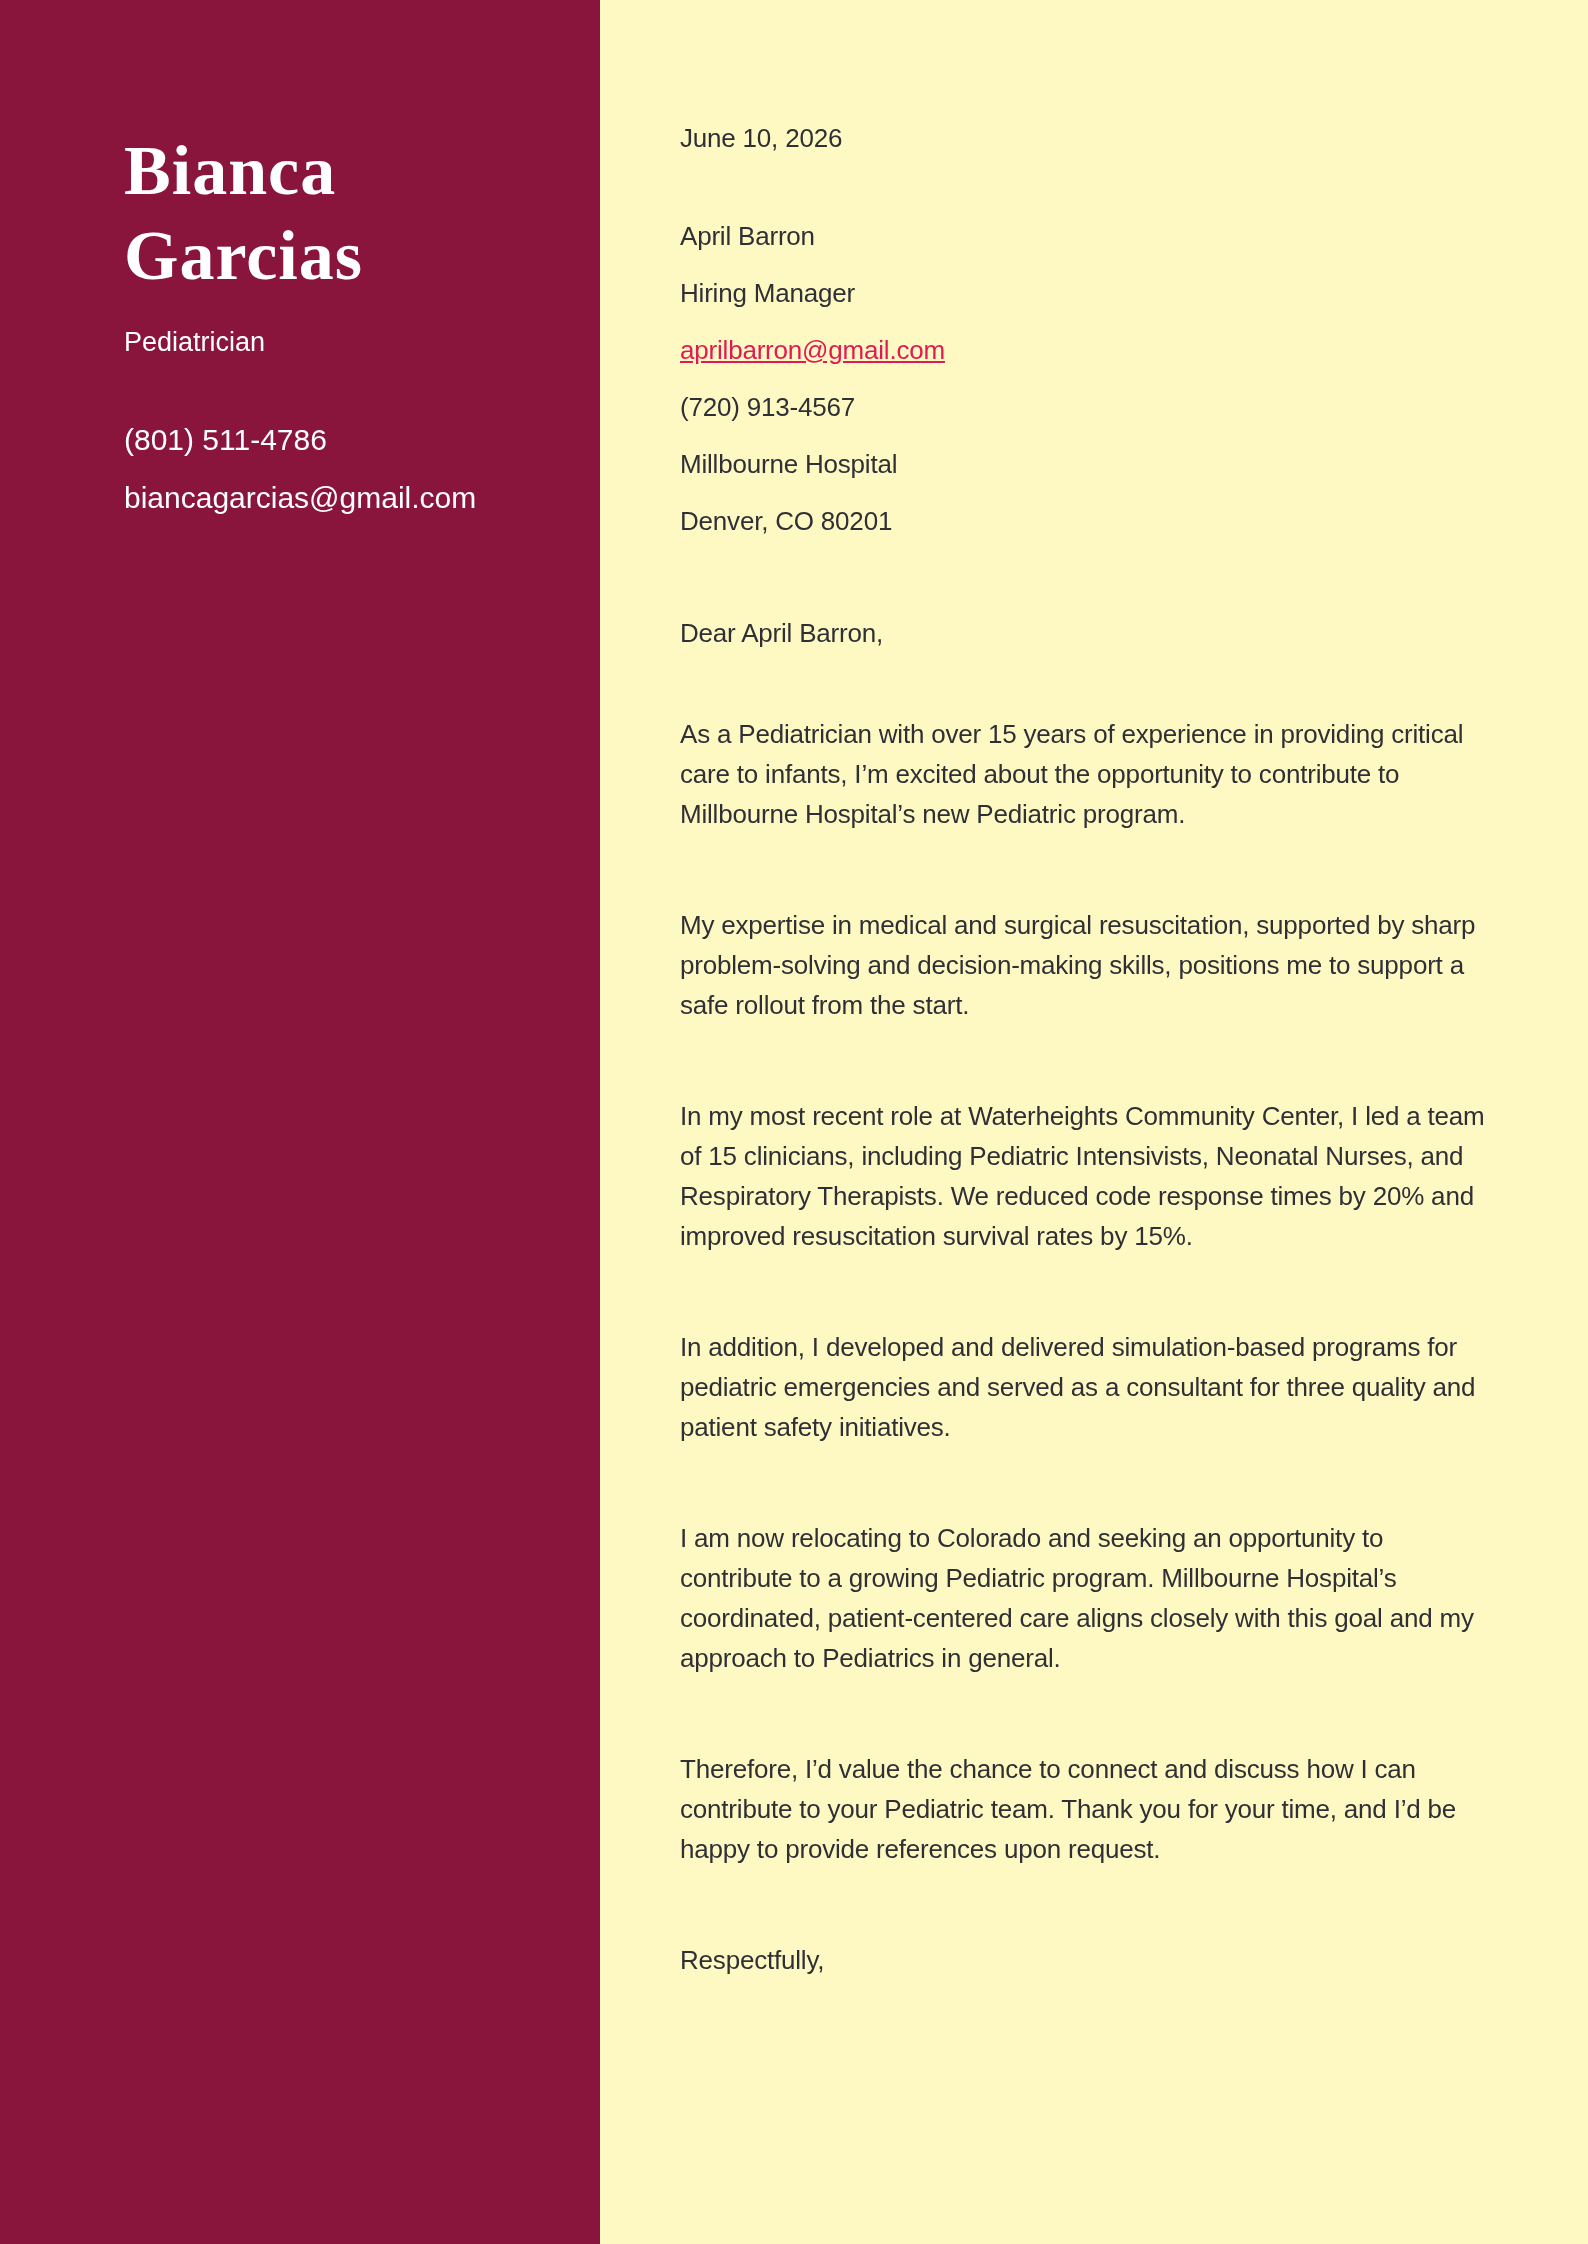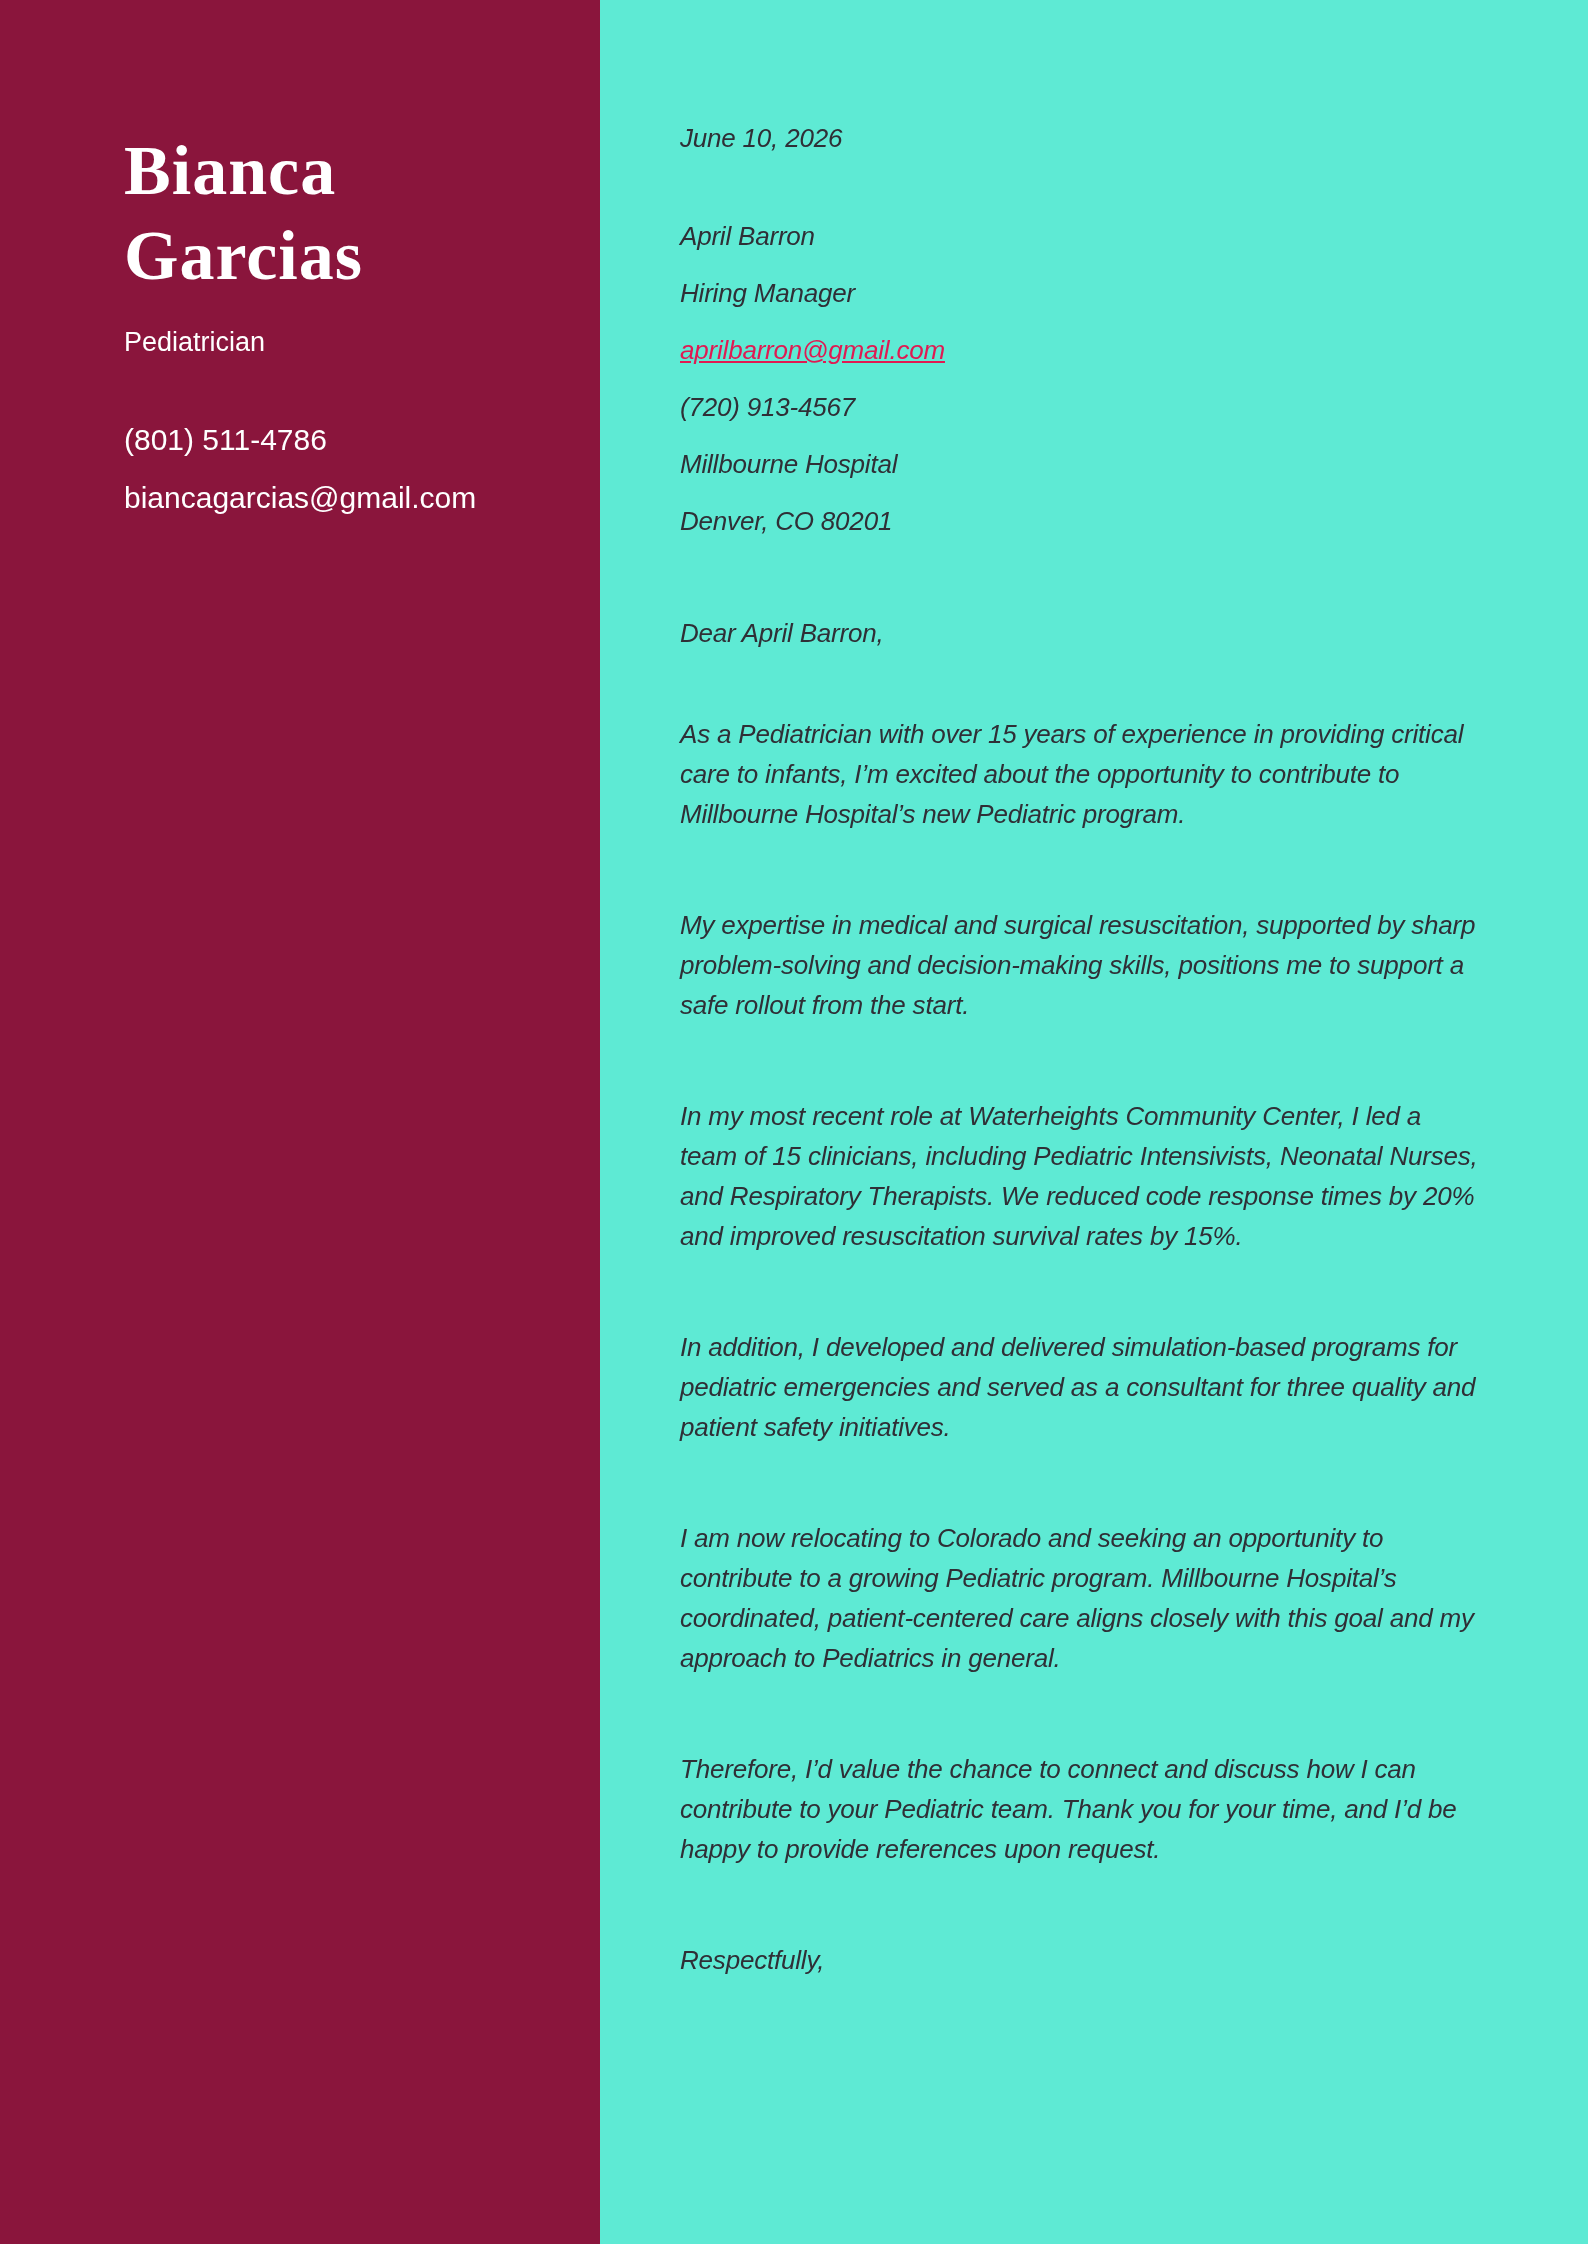--- a/index.html
+++ b/index.html
@@ -4,21 +4,21 @@
 <style>
   html, body {
     margin: 0;
     padding: 0;
     background: #ffffff;
   }
   .page {
     position: relative;
     width: 1588px;
     height: 2244px;
-    background: #5eead4;
+    background: #fef9c3;
     overflow: hidden;
     font-family: "Liberation Sans", sans-serif;
   }
   
   .sidebar {
     position: absolute;
     left: 0;
     top: 0;
     width: 600px;
     height: 2244px;
@@ -50,21 +50,20 @@
     line-height: 36px;
     margin: 12px 0 22px 0;
     color: #ffffff;
   }
   
   .main {
     position: absolute;
     left: 680px;
     top: 0;
     width: 805px;
-    font-style: italic;
     color: #2F2F36;
     letter-spacing: -0.2px;
   }
   .main p {
     font-size: 26px;
     line-height: 40px;
   }
   .date-line {
     margin: 118px 0 0 0;
   }

